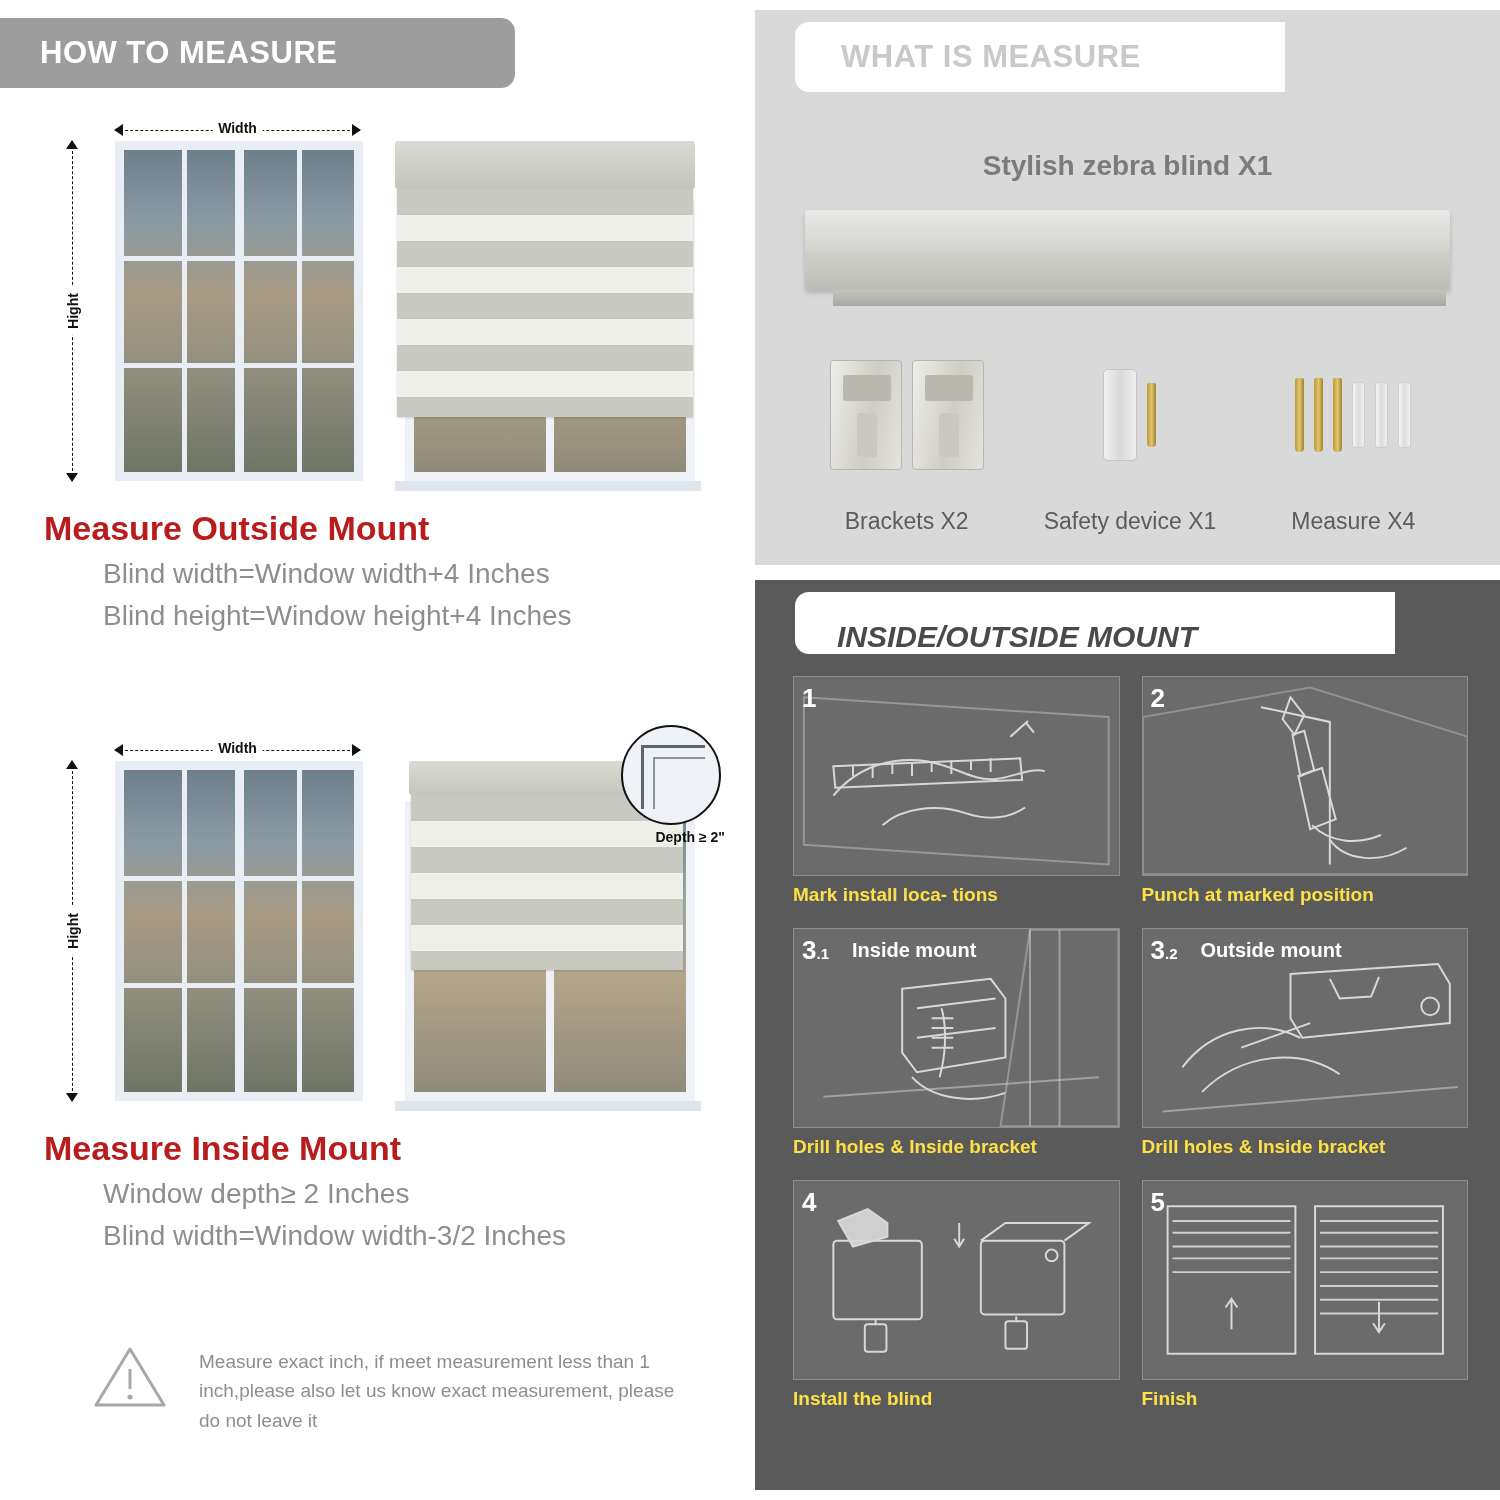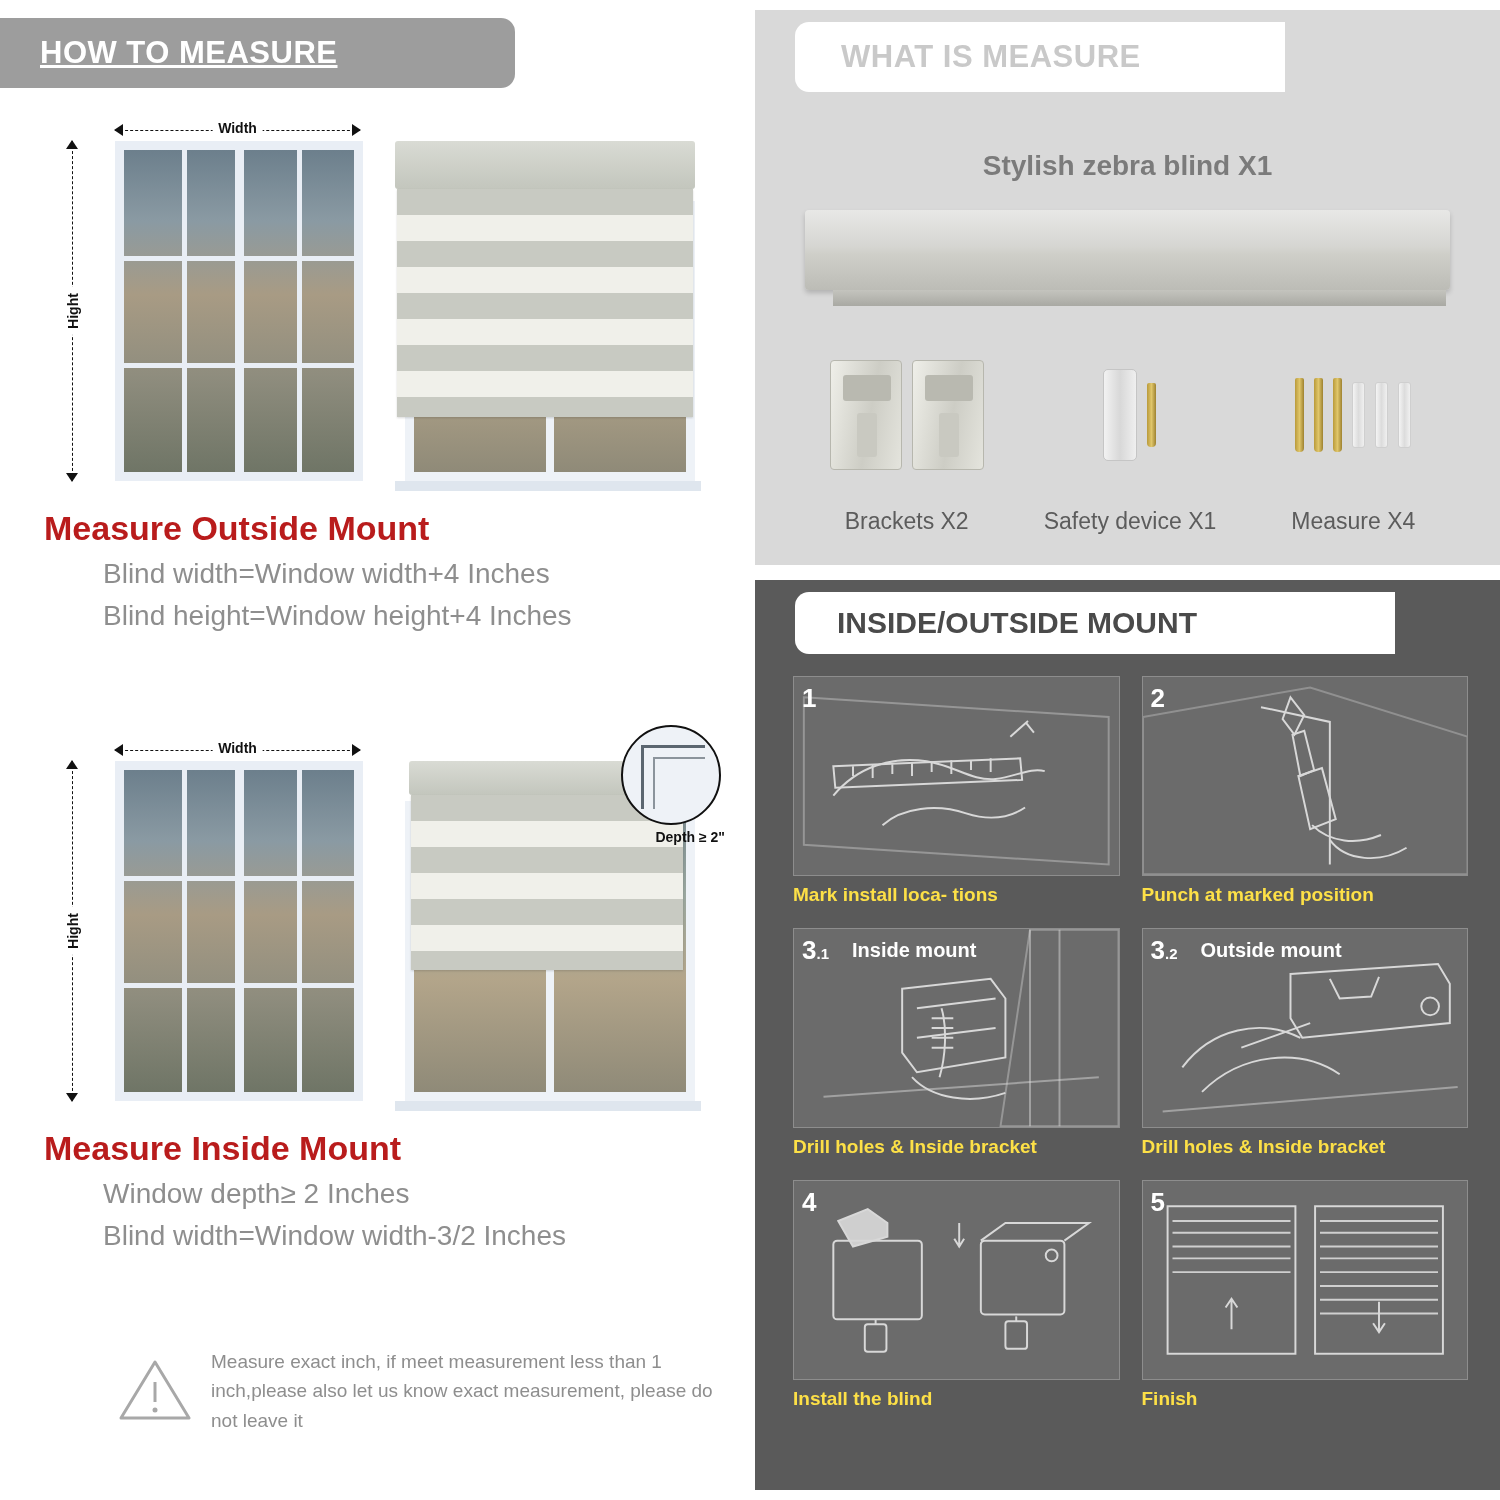--- a/index.html
+++ b/index.html
@@ -19,21 +19,21 @@
   }
   .howto-banner {
     position: absolute; top: 18px; left: 0;
     width: 515px; height: 70px;
     background: #9d9d9d;
     border-radius: 0 14px 14px 0;
     display: flex; align-items: center;
   }
   .howto-banner span {
     color: #ffffff; font-size: 31px; font-weight: bold;
-    letter-spacing: 0.5px; margin-left: 40px; text-decoration: underline;
+    letter-spacing: 0.5px; margin-left: 40px;
   }
 
   
   .measure-block { position: absolute; left: 0; width: 745px; }
   .mb1 { top: 105px; }
   .mb2 { top: 725px; }
 
   .diag { position: relative; width: 700px; height: 400px; margin-left: 35px; }
 
   
@@ -116,21 +116,21 @@
   .depth-label { position: absolute; right: 10px; top: 104px; font-size: 14px; color: #111; font-weight: bold; }
 
   .heading {
     font-size: 34px; font-weight: bold; color: #b91c1c; margin-left: 44px; margin-top: 4px;
   }
   .sub {
     font-size: 28px; color: #8e8e8e; margin-left: 103px; margin-top: 10px;
   }
 
   .note {
-    position: absolute; left: 119px; top: 1345px; width: 600px; display: flex; gap: 20px; align-items: center;
+    position: absolute; left: 94px; top: 1345px; width: 600px; display: flex; gap: 33px;
   }
   .warn-tri { width: 72px; height: 64px; position: relative; flex: 0 0 72px; }
   .warn-tri svg { width: 72px; height: 64px; }
   .note-text { font-size: 19px; line-height: 1.55; color: #8e8e8e; padding-top: 2px; }
 
   
   .right-col { width: 755px; height: 1500px; position: relative; background: #fff; }
 
   .included-panel {
     position: absolute; left: 10px; top: 10px; width: 745px; height: 555px;
@@ -176,21 +176,21 @@
   .screw { width: 9px; height: 74px; background: linear-gradient(90deg,#b99a3a,#e0c66a,#9e8230); border-radius: 2px 2px 4px 4px; }
   .screw.small { height: 64px; }
   .anchor { width: 13px; height: 66px; background: linear-gradient(90deg,#f4f4f4,#dcdcdc,#f0f0f0); border: 1px solid #cfcfcf; border-radius: 3px; }
 
   .mount-panel {
     position: absolute; left: 10px; top: 580px; width: 745px; height: 910px;
     background: #5a5a5a;
   }
   .mount-banner {
     position: absolute; left: 40px; top: 12px; width: 600px; height: 62px;
-    background: #ffffff; border-radius: 14px 0 0 14px; display: flex; align-items: center;
+    background: #ffffff; border-radius: 14px 0 0 14px; display: flex; align-items: flex-end; font-style: italic;
   }
   .mount-banner span { margin-left: 42px; font-size: 30px; font-weight: bold; color: #4a4a4a; }
 
   .steps-grid {
     position: absolute; left: 38px; top: 96px; width: 675px;
     display: grid; grid-template-columns: 1fr 1fr; gap: 22px 22px;
   }
   .step { position: relative; }
   .step .img {
     position: relative; width: 100%; height: 200px;

